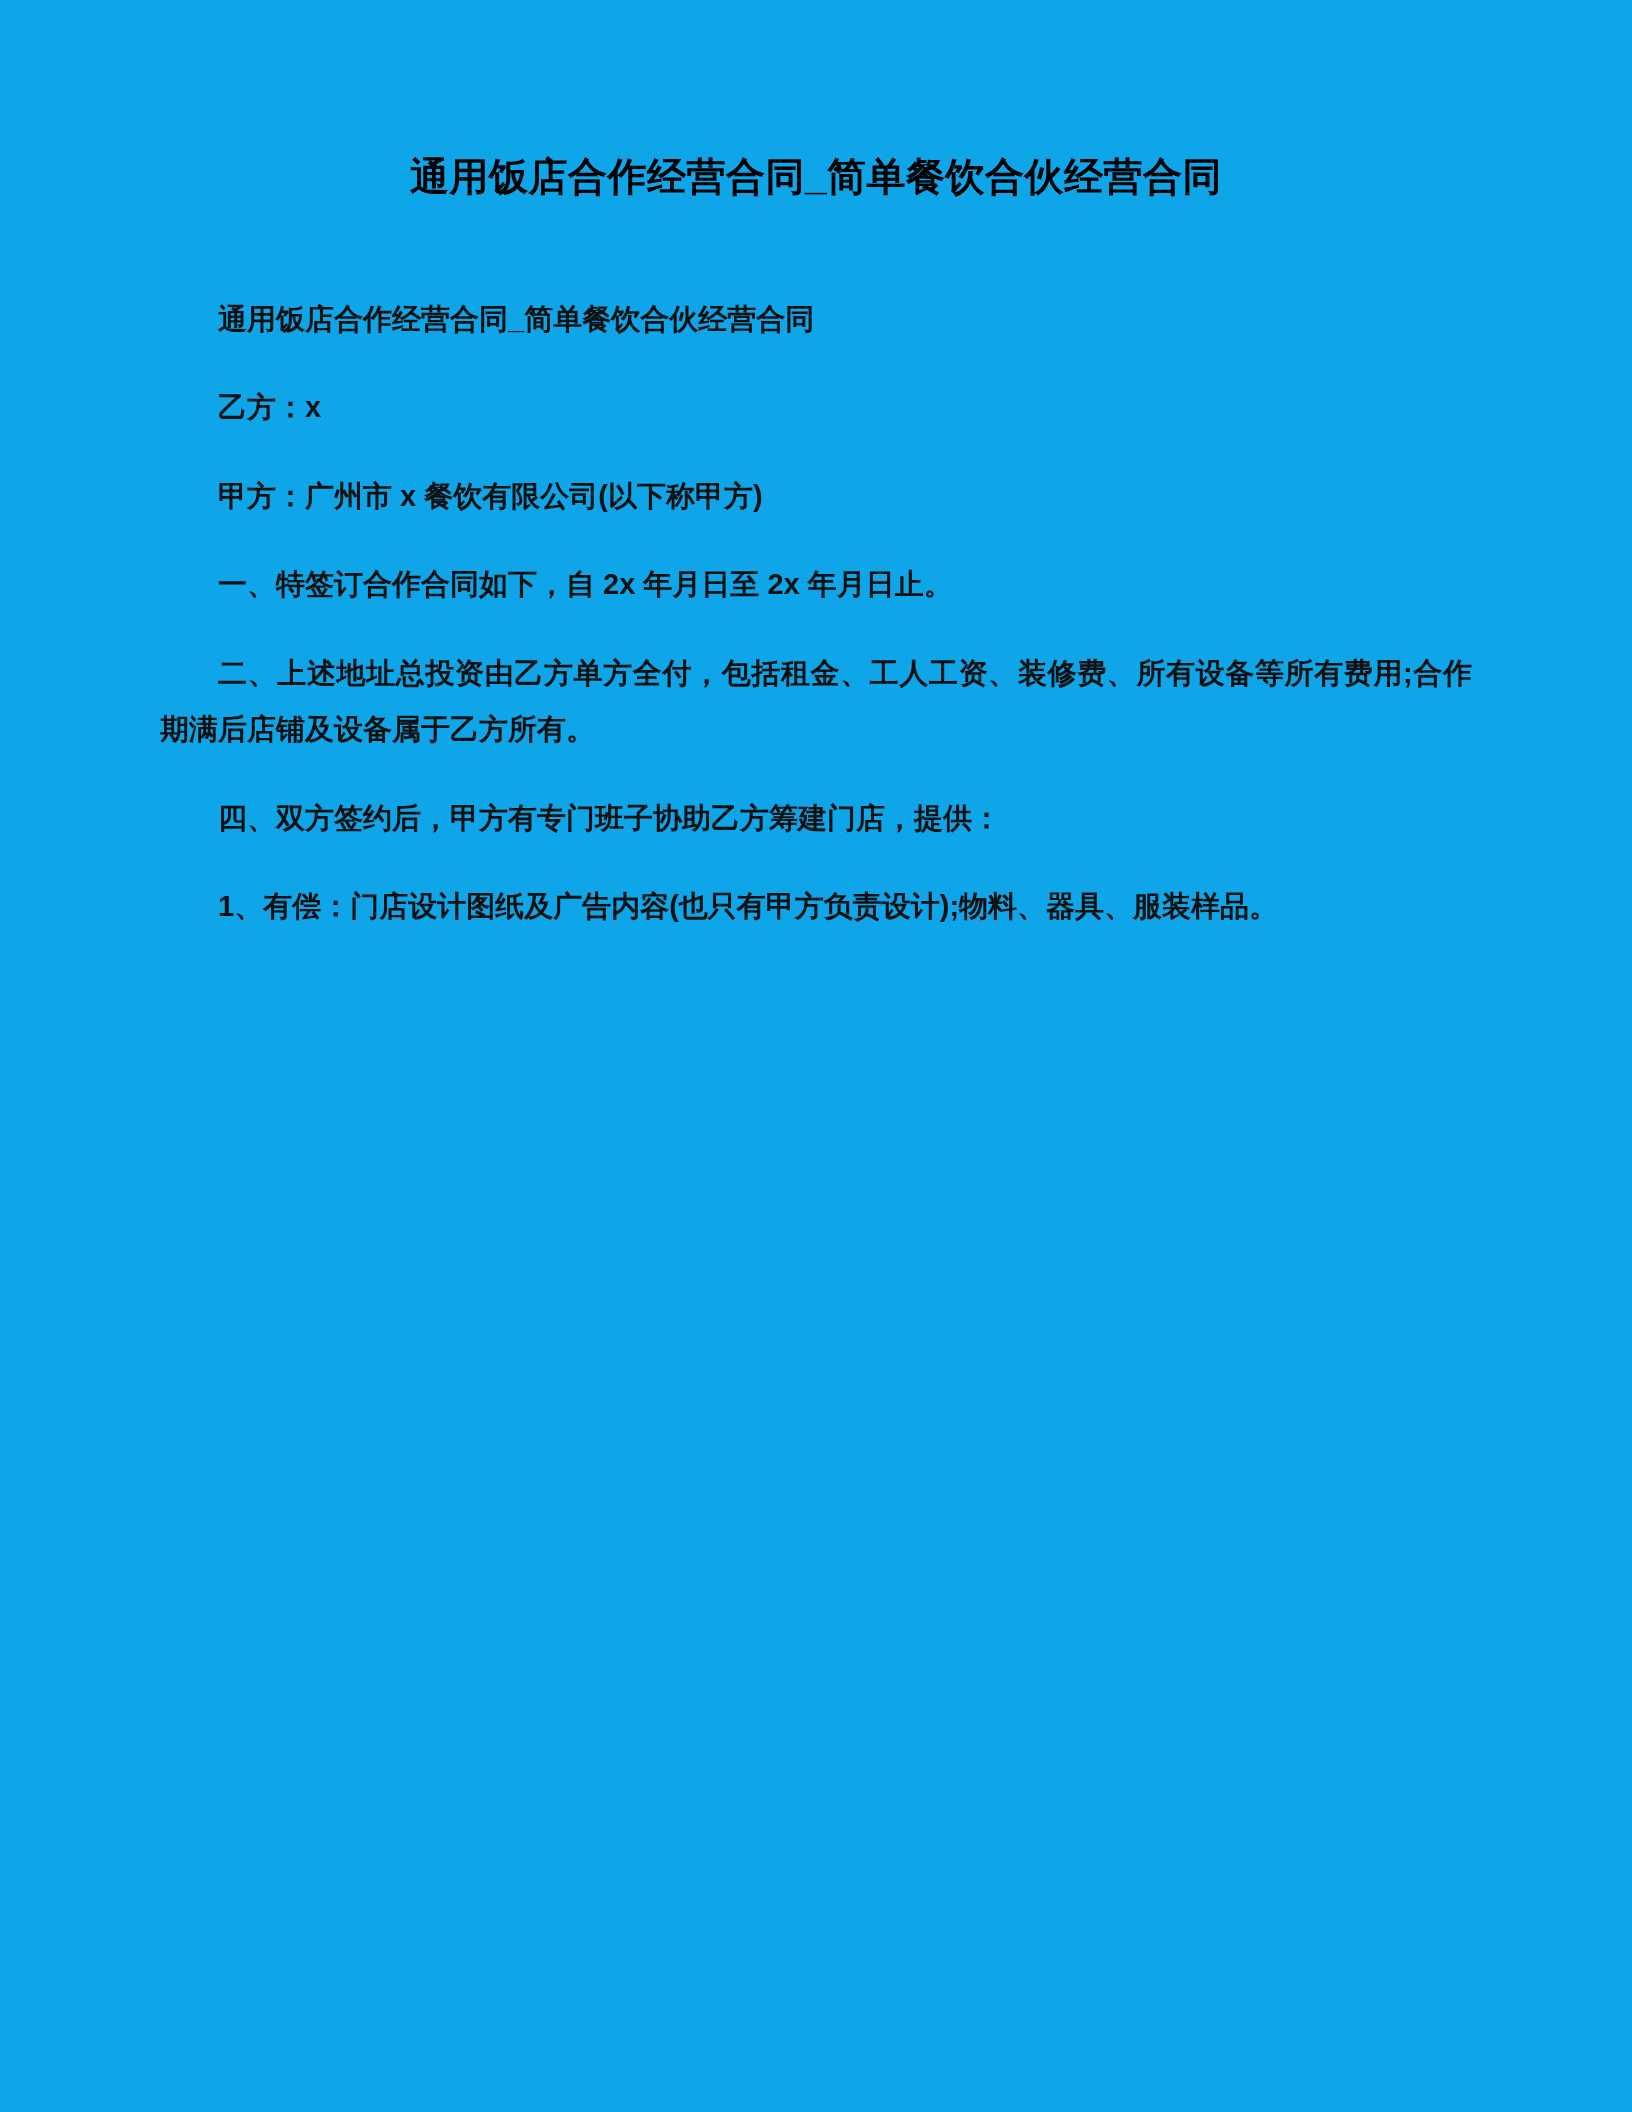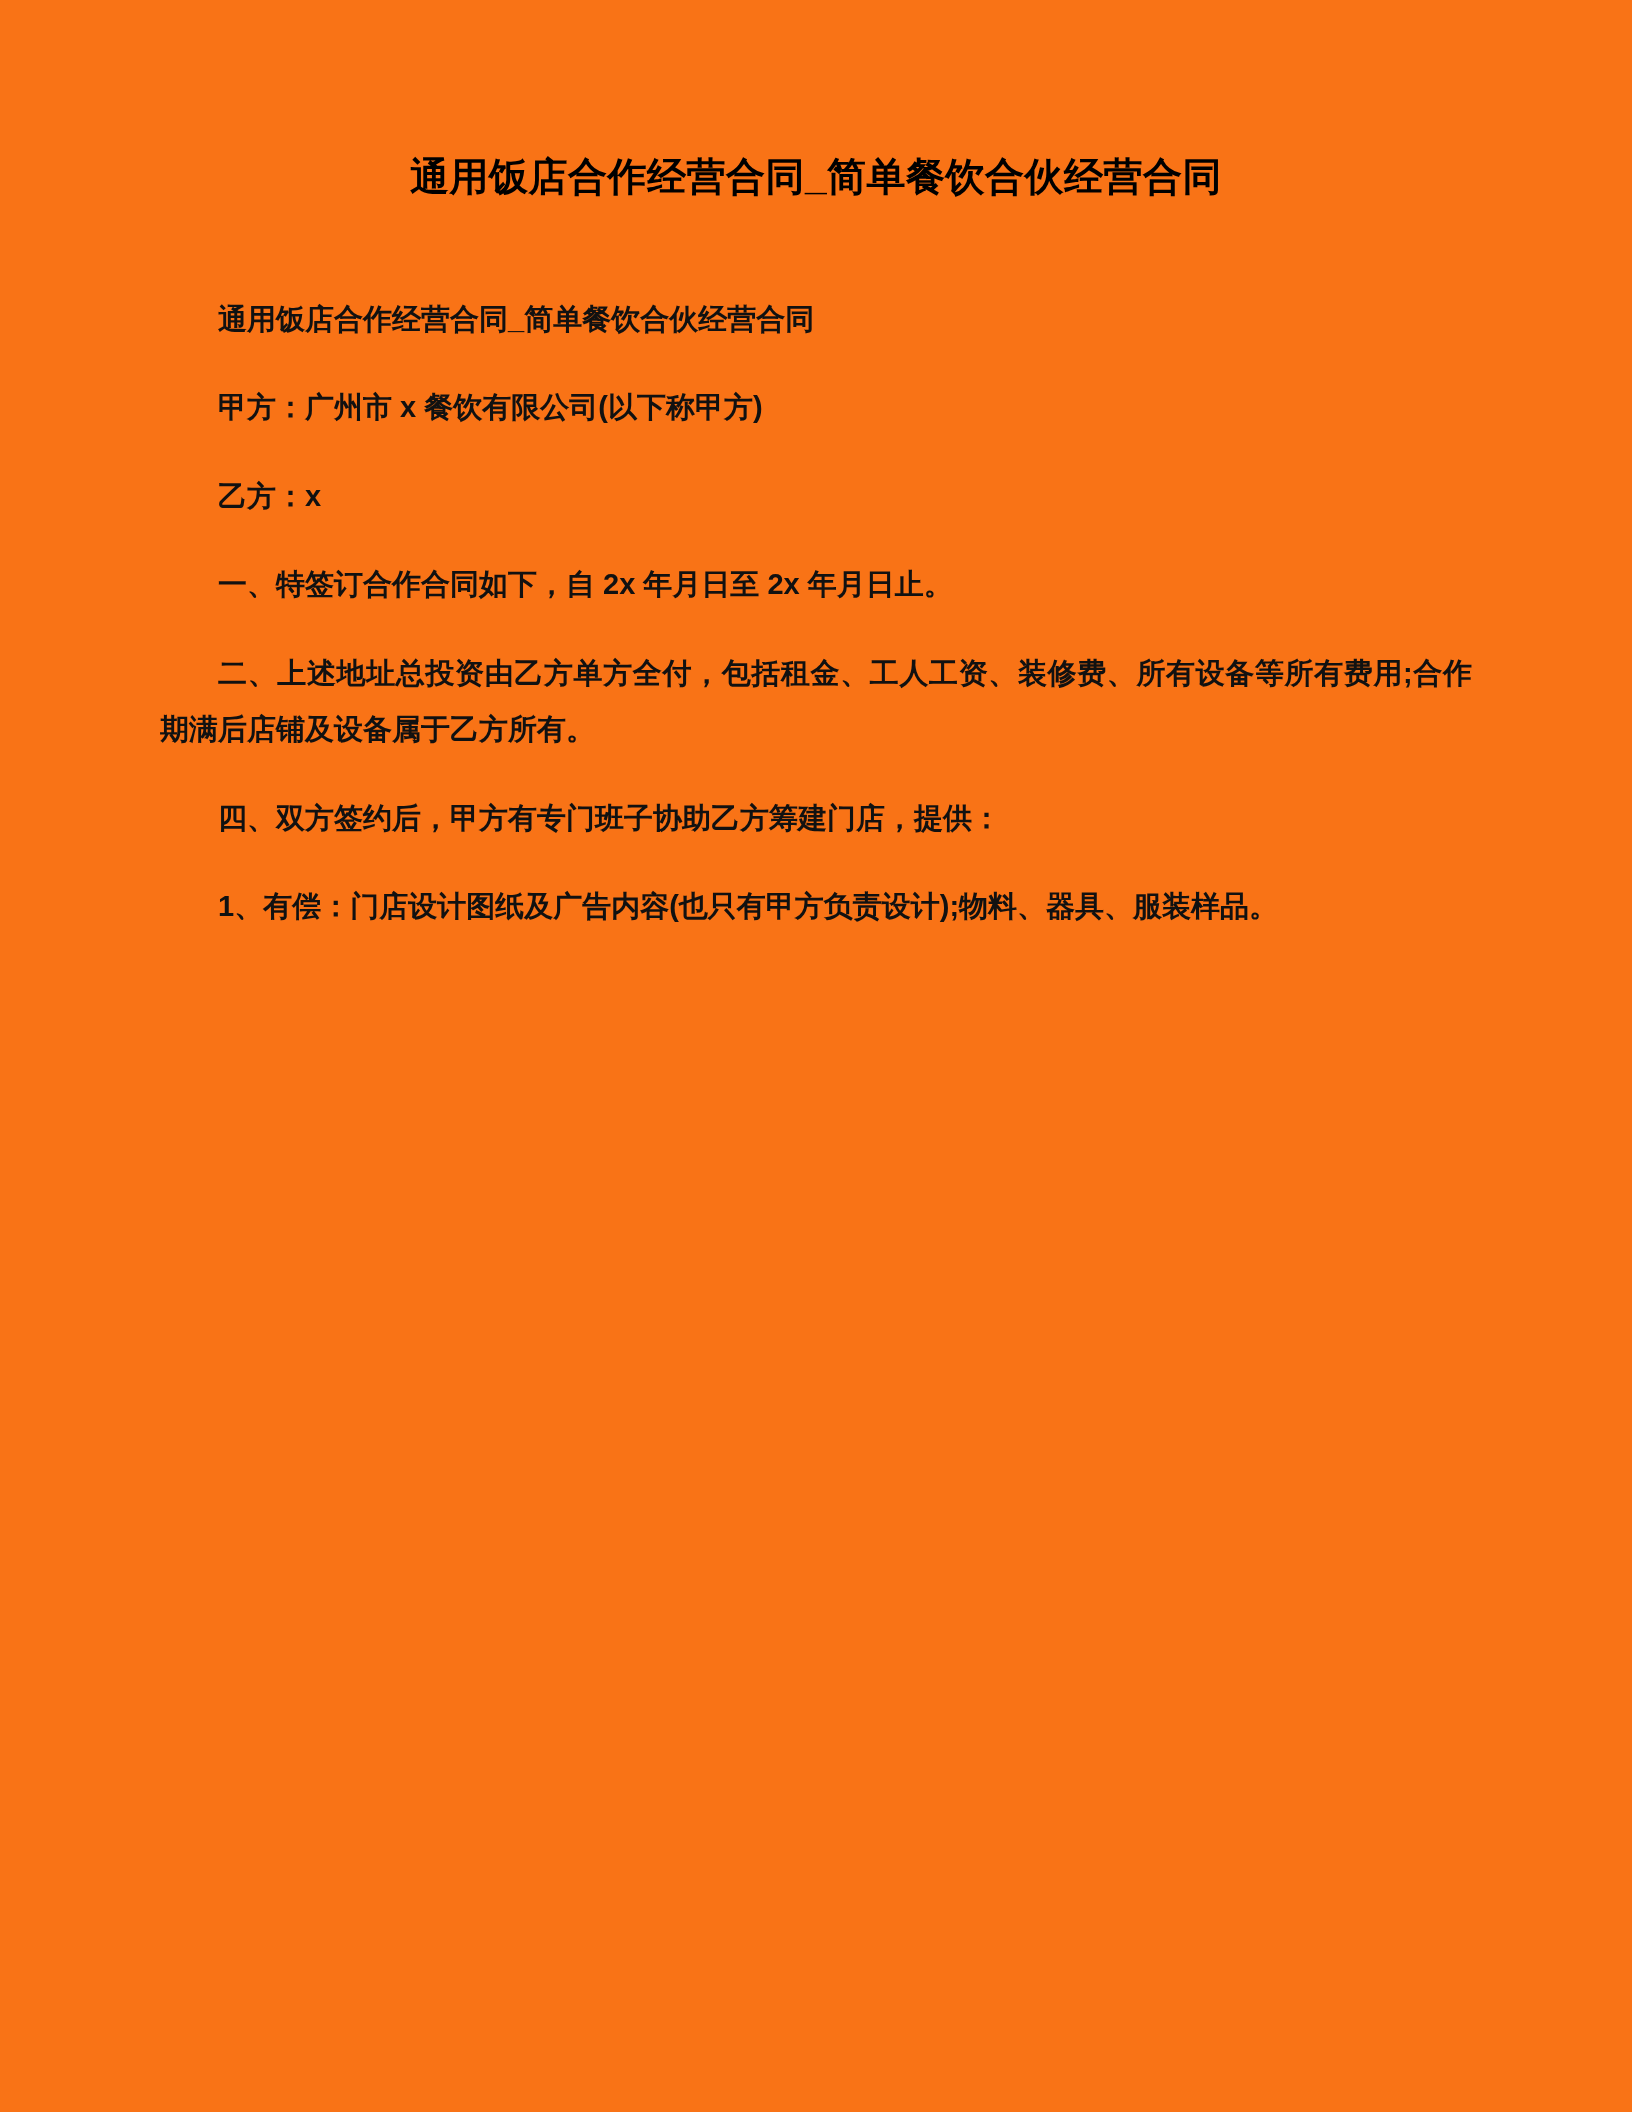--- a/index.html
+++ b/index.html
@@ -4,21 +4,21 @@
 <style>
   html, body {
     margin: 0;
     padding: 0;
     background: #ffffff;
   }
   .page {
     width: 1632px;
     min-height: 2112px;
     box-sizing: border-box;
-    background: #f97316;
+    background: #0ea5e9;
     padding: 150px 160px 80px 160px;
     font-family: "Liberation Sans", "DejaVu Sans", sans-serif;
     color: #000000;
   }
   .doc-title {
     font-size: 39px;
     font-weight: bold;
     text-align: center;
     letter-spacing: 0.5px;
     margin: 0 0 86px 0;
@@ -40,20 +40,20 @@
   }
 </style>
 </head>
 <body>
 
 <div class="page">
   <h1 class="doc-title">通用饭店合作经营合同_简单餐饮合伙经营合同</h1>
 
   <div class="body-block">
     <p class="para indent">通用饭店合作经营合同_简单餐饮合伙经营合同</p>
+    <p class="para indent">乙方：x</p>
     <p class="para indent">甲方：广州市 x 餐饮有限公司(以下称甲方)</p>
-    <p class="para indent">乙方：x</p>
     <p class="para indent">一、特签订合作合同如下，自 2x 年月日至 2x 年月日止。</p>
     <p class="para indent">二、上述地址总投资由乙方单方全付，包括租金、工人工资、装修费、所有设备等所有费用;合作期满后店铺及设备属于乙方所有。</p>
     <p class="para indent">四、双方签约后，甲方有专门班子协助乙方筹建门店，提供：</p>
     <p class="para indent">1、有偿：门店设计图纸及广告内容(也只有甲方负责设计);物料、器具、服装样品。</p>
   </div>
 </div>
 
 </body></html>

